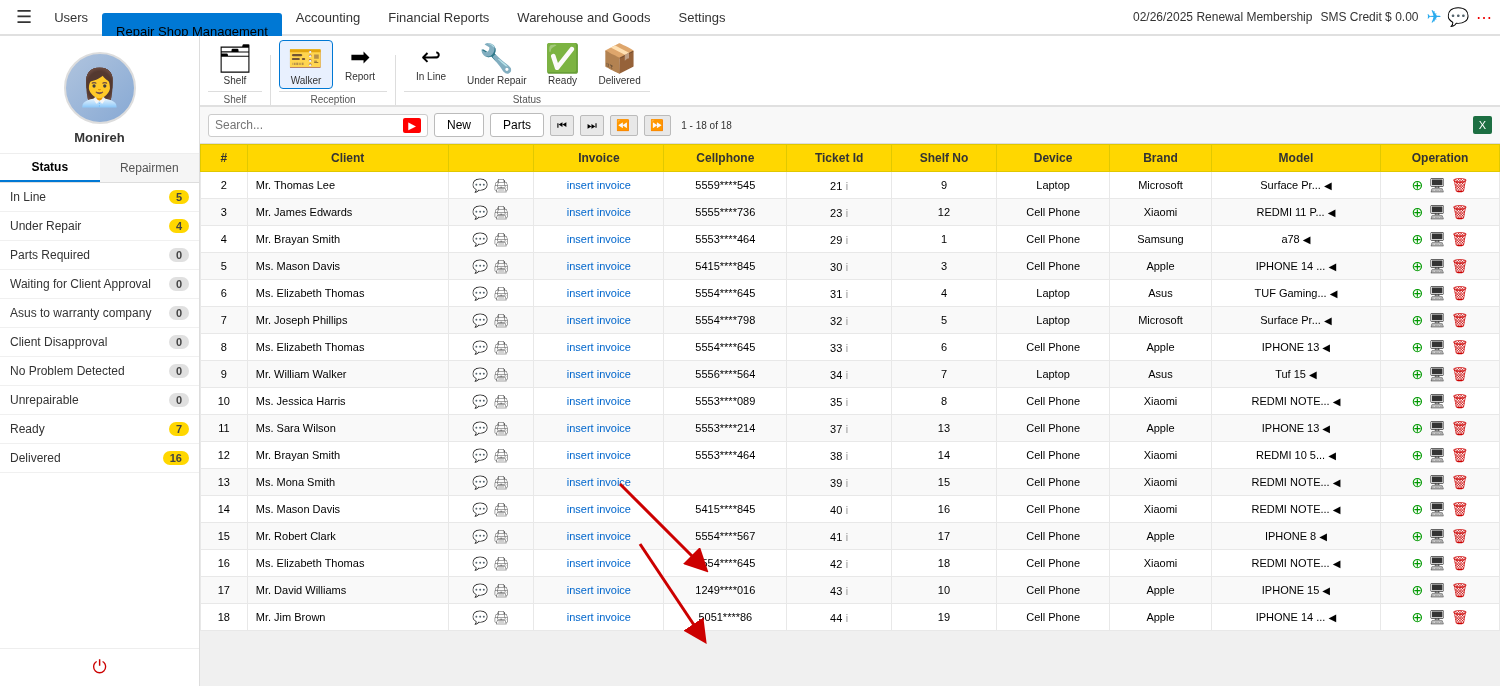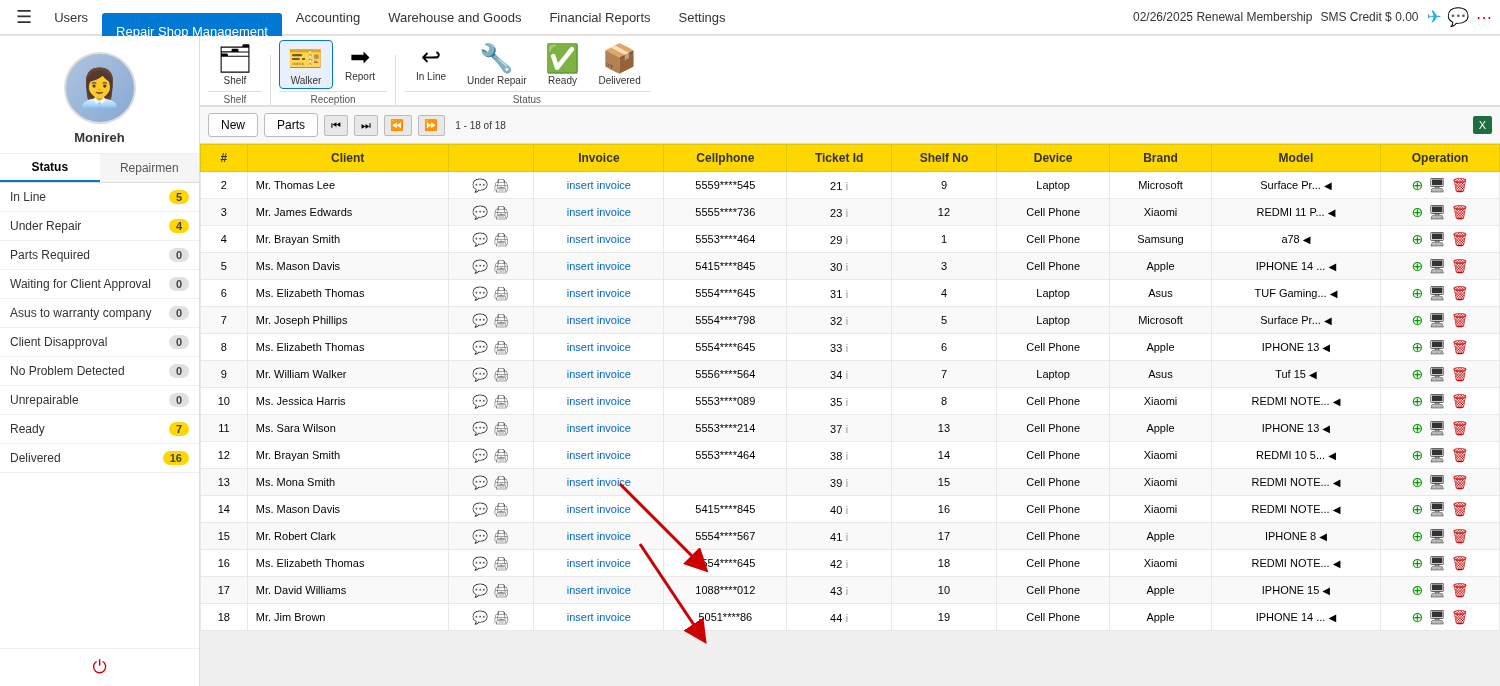--- a/index.html
+++ b/index.html
@@ -10,21 +10,21 @@
       display: flex; align-items: center;
       background: #fff;
       border-bottom: 2px solid #e0e0e0;
       padding: 0 8px;
       height: 36px;
     }
     .top-nav-item {
       padding: 8px 14px; cursor: pointer; font-size: 13px; color: #333;
       border: none; background: none; height: 36px;
     }
-    .top-nav-item.active { background: #0078d4; color: #ffffff; border-radius: 3px; margin-top: 28px; }
+    .top-nav-item.active { background: #0078d4; color: #000000; border-radius: 3px; margin-top: 28px; }
     .top-nav-right { margin-left: auto; font-size: 12px; color: #333; display: flex; align-items: center; gap: 8px; }
     .top-nav-icons { display: flex; gap: 6px; align-items: center; }
 
     
     .main-layout { display: flex; height: calc(686px - 36px); }
 
     
     .sidebar {
       width: 200px; background: #fff;
       border-right: 1px solid #ddd;
@@ -154,22 +154,22 @@
     .menu-icon { font-size: 18px; color: #333; cursor: pointer; padding: 0 8px; }
   </style>
 </head>
 <body>
 
 <div class="top-nav">
   <span class="menu-icon">☰</span>
   <button class="top-nav-item">Users</button>
   <button class="top-nav-item active">Repair Shop Management</button>
   <button class="top-nav-item">Accounting</button>
+  <button class="top-nav-item">Financial Reports</button>
   <button class="top-nav-item">Warehouse and Goods</button>
-  <button class="top-nav-item">Financial Reports</button>
   <button class="top-nav-item">Settings</button>
   <div class="top-nav-right">
     <span>02/26/2025 Renewal Membership</span>
     <span>SMS Credit $ 0.00</span>
     <div class="top-nav-icons">
       <span style="color:#2AABEE;font-size:18px;cursor:pointer;">✈</span>
       <span style="color:#25D366;font-size:18px;cursor:pointer;">💬</span>
       <span style="font-size:16px;cursor:pointer;color:#e00;">⋯</span>
     </div>
   </div>
@@ -282,20 +282,24 @@
           <div class="toolbar-item">
             <span class="toolbar-icon">📦</span>
             <span class="toolbar-label">Delivered</span>
           </div>
         </div>
         <div class="toolbar-group-label">Status</div>
       </div>
     </div>
 
     <div class="action-bar">
+      <div class="search-box">
+        <input class="search-input" type="text" placeholder="Search..." style="">
+        <button class="search-play-btn">▶</button>
+      </div>
       <button class="action-btn">New</button>
       <button class="action-btn">Parts</button>
       <button class="nav-btn">⏮</button>
       <button class="nav-btn">⏭</button>
       <button class="nav-btn">⏪</button>
       <button class="nav-btn">⏩</button>
       <span class="page-info">1 - 18 of 18</span>
       <button class="excel-btn">X</button>
     </div>
 
@@ -710,21 +714,21 @@
             <tr>
     <td>17</td>
     <td class="td-client">Mr. David Williams</td>
     <td>
       <div class="td-icons">
         <span class="small-icon">💬</span>
         <span class="small-icon">🖨</span>
       </div>
     </td>
     <td style="color:#0066cc;cursor:pointer;">insert invoice</td>
-    <td>1088****012</td>
+    <td>1249****016</td>
     <td>
       43 <span style="color:#999;cursor:pointer;">ℹ</span>
     </td>
     <td>10</td>
     <td>Cell Phone</td>
     <td>Apple</td>
     <td>IPHONE 15 <span style="font-size:10px;cursor:pointer;">◀</span></td>
     <td>
       <div class="op-icons">
         <span class="op-icon green">⊕</span>

